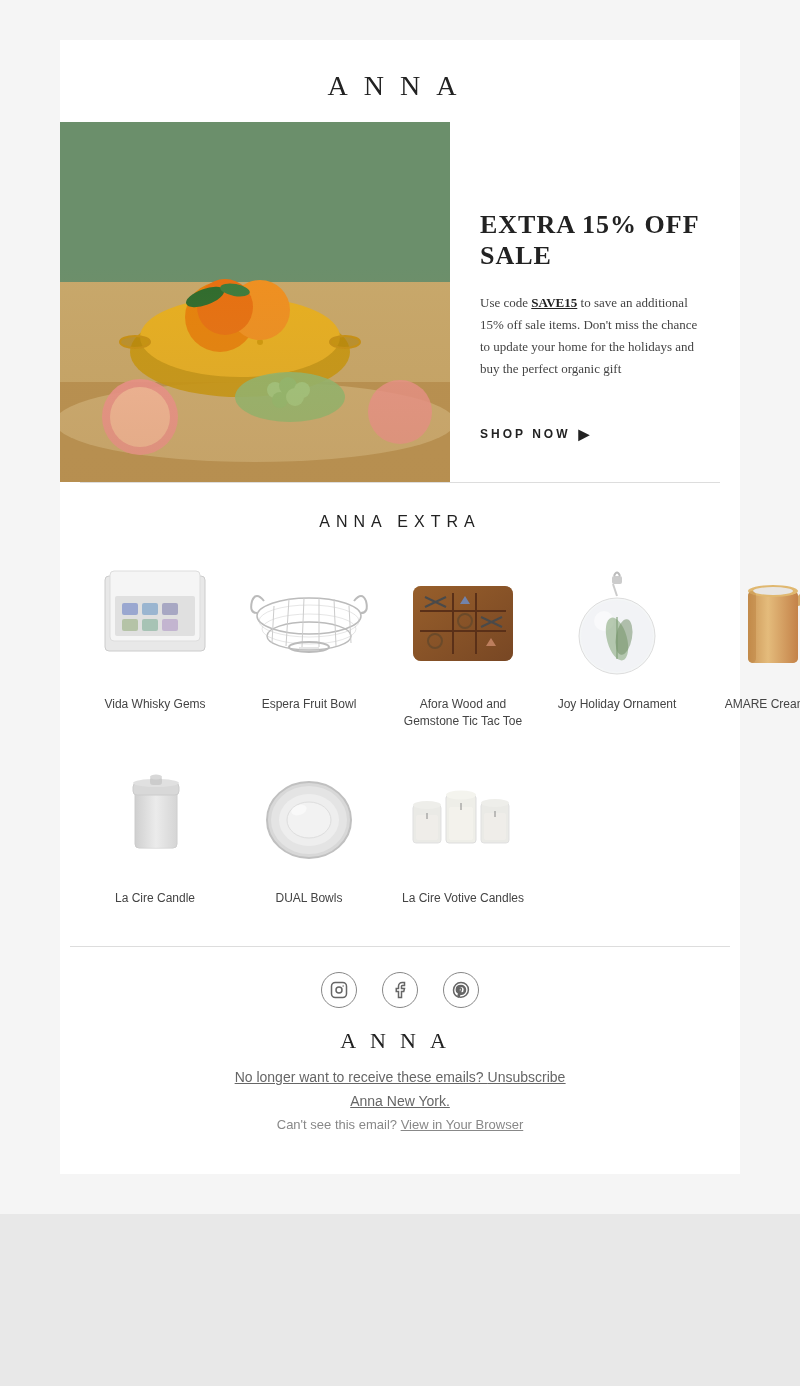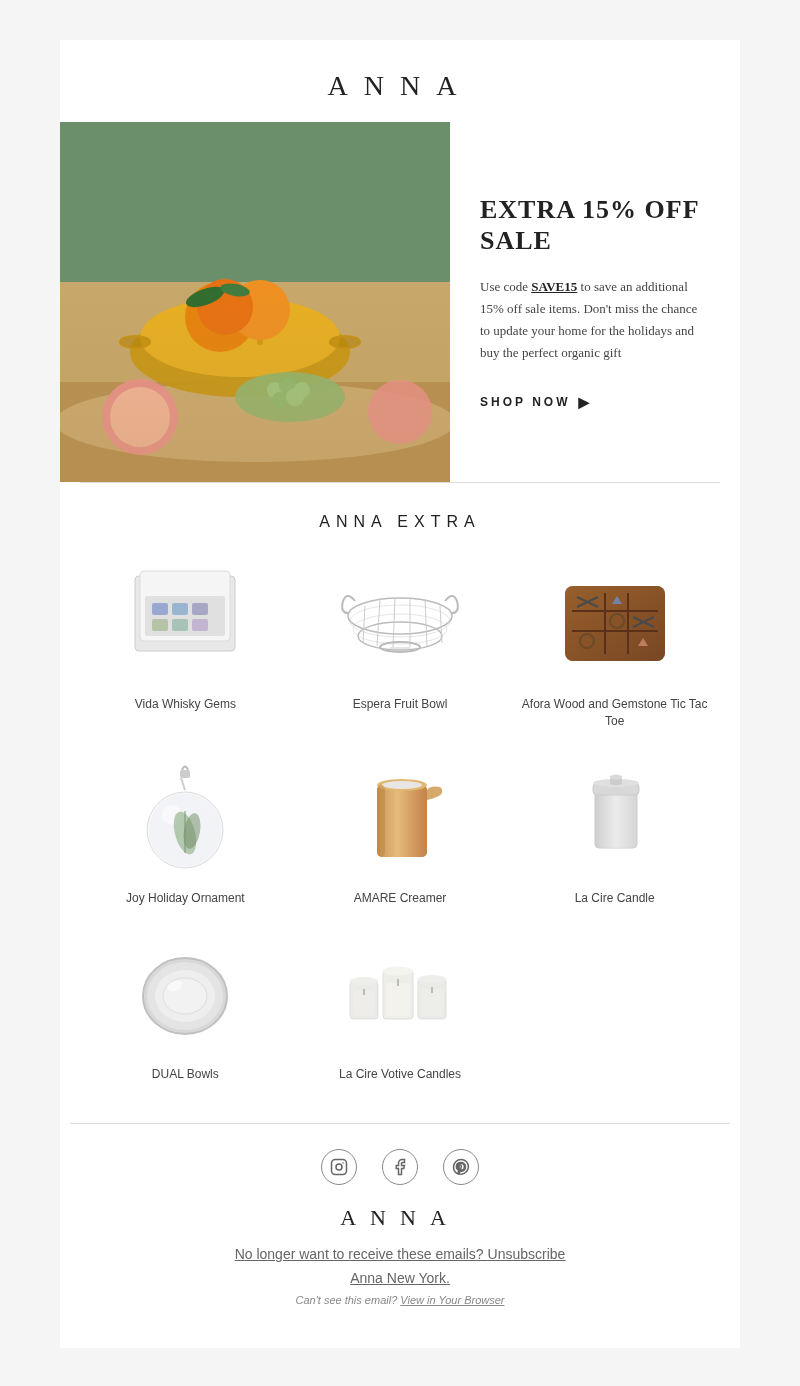--- a/index.html
+++ b/index.html
@@ -30,21 +30,21 @@
     .logo {
       font-family: 'Times New Roman', serif;
       font-size: 28px;
       letter-spacing: 16px;
       color: #222;
       font-weight: 400;
       text-transform: uppercase;
     }
     .hero-section {
       display: flex;
-      align-items: center;
+      align-items: flex-end;
       background: #fff;
     }
     .hero-image-container {
       flex: 0 0 auto;
       width: 390px;
     }
     .hero-image {
       width: 390px;
       height: 360px;
       background: linear-gradient(135deg, #8B7355 0%, #D4A96A 30%, #C8965A 50%, #8B6914 70%, #3D5A3E 90%, #2D4A2E 100%);
@@ -89,20 +89,21 @@
       display: inline-flex;
       align-items: center;
       font-size: 12px;
       letter-spacing: 3px;
       text-transform: uppercase;
       color: #222;
       font-family: Arial, sans-serif;
       font-weight: 600;
       text-decoration: none;
       cursor: pointer;
+      margin-top: 16px;
     }
     .shop-now-btn .arrow {
       margin-left: 8px;
       font-size: 14px;
     }
     .divider {
       border: none;
       border-top: 1px solid #ddd;
       margin: 0 20px;
     }
@@ -114,21 +115,21 @@
       text-align: center;
       font-size: 16px;
       letter-spacing: 6px;
       color: #222;
       font-family: Arial, sans-serif;
       font-weight: 400;
       margin-bottom: 25px;
     }
     .products-grid {
       display: grid;
-      grid-template-columns: repeat(3, 1fr);
+      grid-template-columns: repeat(5, 1fr);
       gap: 20px 24px;
       padding: 0 10px;
     }
     .product-item {
       text-align: center;
       cursor: pointer;
     }
     .product-image {
       width: 100%;
       height: 130px;
@@ -186,25 +187,24 @@
       color: #666;
       font-family: Arial, sans-serif;
       margin-bottom: 8px;
       text-decoration: underline;
     }
     .footer-text a {
       color: #666;
       text-decoration: underline;
     }
     .footer-subtext {
-      font-size: 11px;
+      font-size: 13px;
       color: #888;
       font-family: Arial, sans-serif;
       margin-bottom: 12px;
-      font-style: italic;
     }
     .footer-subtext a {
       color: #888;
       text-decoration: underline;
     }
     .bottom-spacer {
       height: 40px;
       background: #f5f5f5;
     }
   </style>

